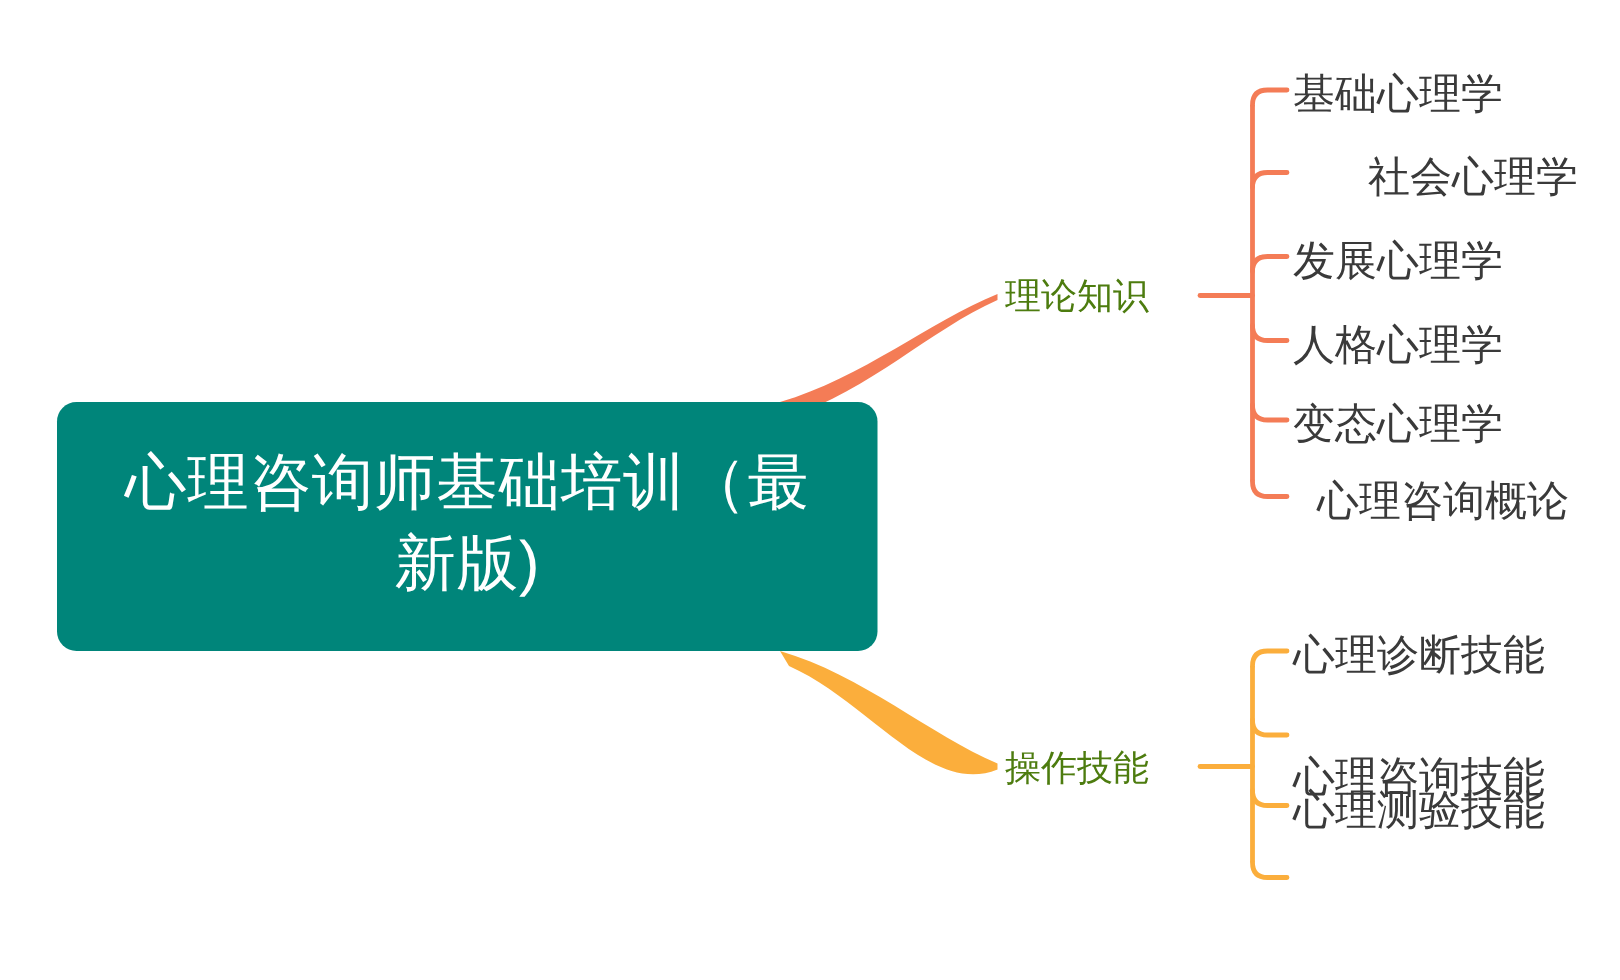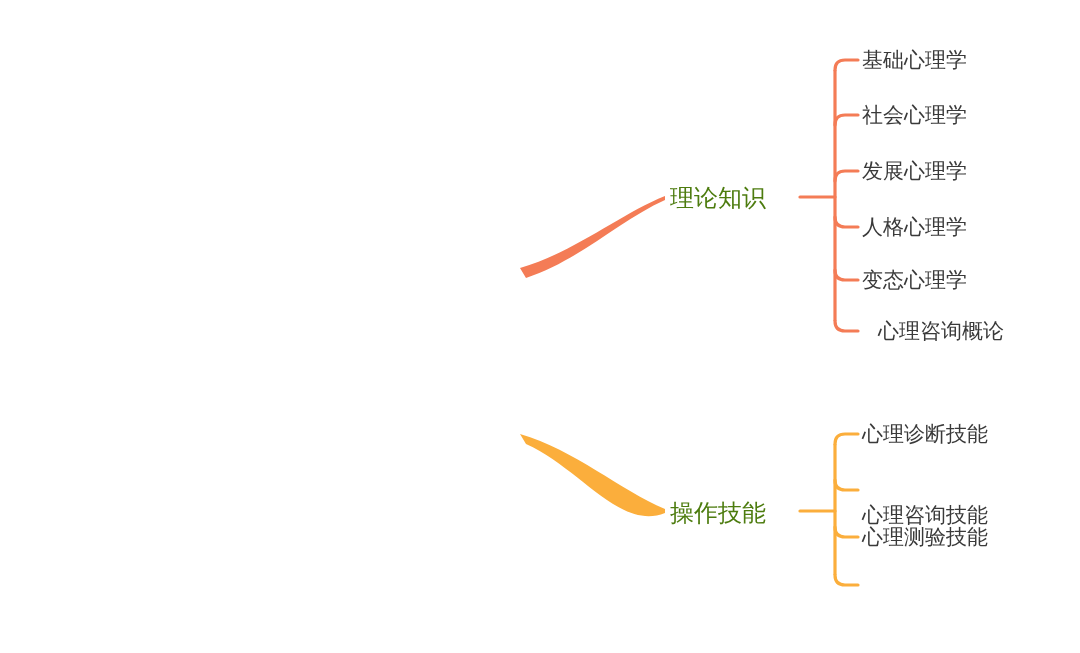--- a/index.html
+++ b/index.html
@@ -57,21 +57,21 @@
   .branch-theory {
     left: 670px;
     top: 186px;
   }
   .branch-skill {
     left: 670px;
     top: 501px;
   }
   .leaf-label {
     position: absolute;
-    font-size: 21px;
+    font-size: 28px;
     color: #3a3a3a;
     line-height: 1;
     white-space: nowrap;
     z-index: 3;
   }
 </style>
 </head>
 <body>
 
 <div id="canvas">
@@ -94,26 +94,29 @@
     <path d="M 835 321 Q 835 331 845 331 L 858 331" stroke="#F47C56" stroke-width="3.2" fill="none" stroke-linecap="round"></path>
 
     <path d="M 800 511 L 835 511" stroke="#FBAE3C" stroke-width="3.2" fill="none" stroke-linecap="round"></path>
     <path d="M 835 444 L 835 575" stroke="#FBAE3C" stroke-width="3.2" fill="none"></path>
     <path d="M 835 444 Q 835 434 845 434 L 858 434" stroke="#FBAE3C" stroke-width="3.2" fill="none" stroke-linecap="round"></path>
     <path d="M 835 480 Q 835 490 845 490 L 858 490" stroke="#FBAE3C" stroke-width="3.2" fill="none" stroke-linecap="round"></path>
     <path d="M 835 527 Q 835 537 845 537 L 858 537" stroke="#FBAE3C" stroke-width="3.2" fill="none" stroke-linecap="round"></path>
     <path d="M 835 575 Q 835 585 845 585 L 858 585" stroke="#FBAE3C" stroke-width="3.2" fill="none" stroke-linecap="round"></path>
   </svg>
 
+  <div class="root-node">
+    <div class="root-label">心理咨询师基础培训（最新版)</div>
+  </div>
 
   <div class="branch-label branch-theory">理论知识</div>
   <div class="branch-label branch-skill">操作技能</div>
 
   <div class="leaf-label" style="left:862px; top:49px;">基础心理学</div>
-  <div class="leaf-label" style="left:862px; top:104px;">社会心理学</div>
+  <div class="leaf-label" style="left:912px; top:104px;">社会心理学</div>
   <div class="leaf-label" style="left:862px; top:160px;">发展心理学</div>
   <div class="leaf-label" style="left:862px; top:216px;">人格心理学</div>
   <div class="leaf-label" style="left:862px; top:269px;">变态心理学</div>
   <div class="leaf-label" style="left:878px; top:320px;">心理咨询概论</div>
 
   <div class="leaf-label" style="left:862px; top:423px;">心理诊断技能</div>
   <div class="leaf-label" style="left:862px; top:504px;">心理咨询技能</div>
   <div class="leaf-label" style="left:862px; top:526px;">心理测验技能</div>
 
 </div>

